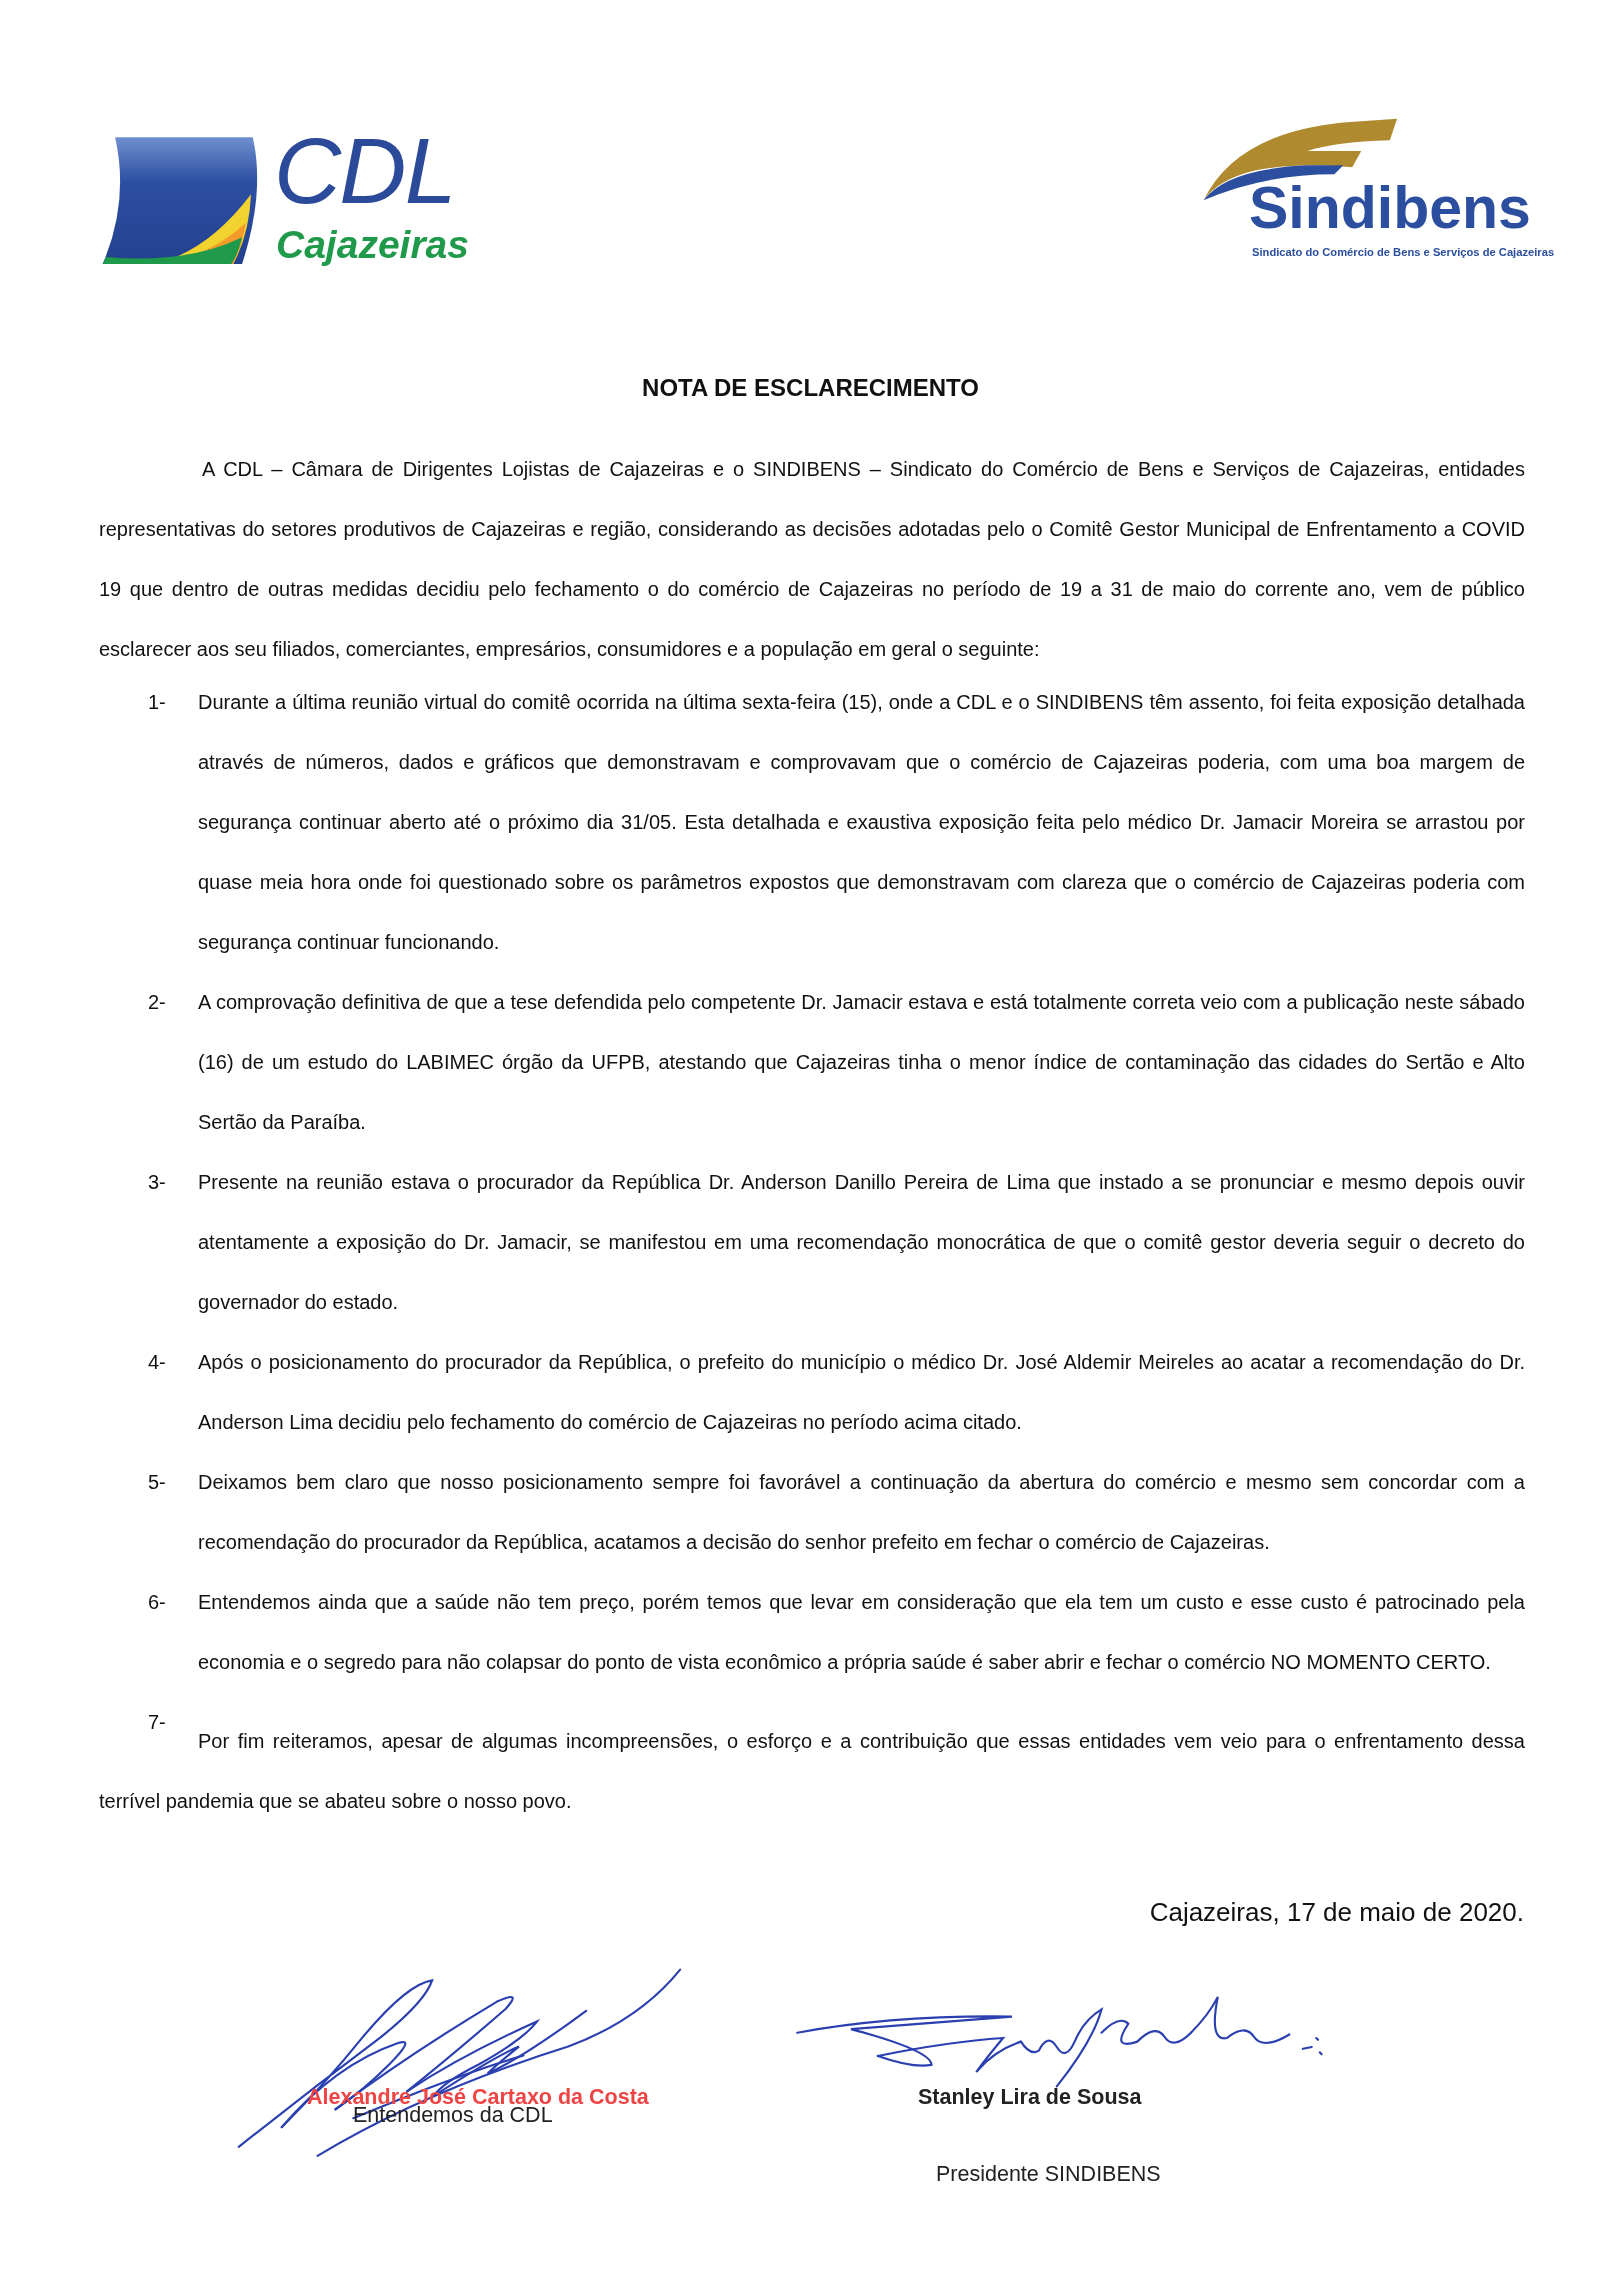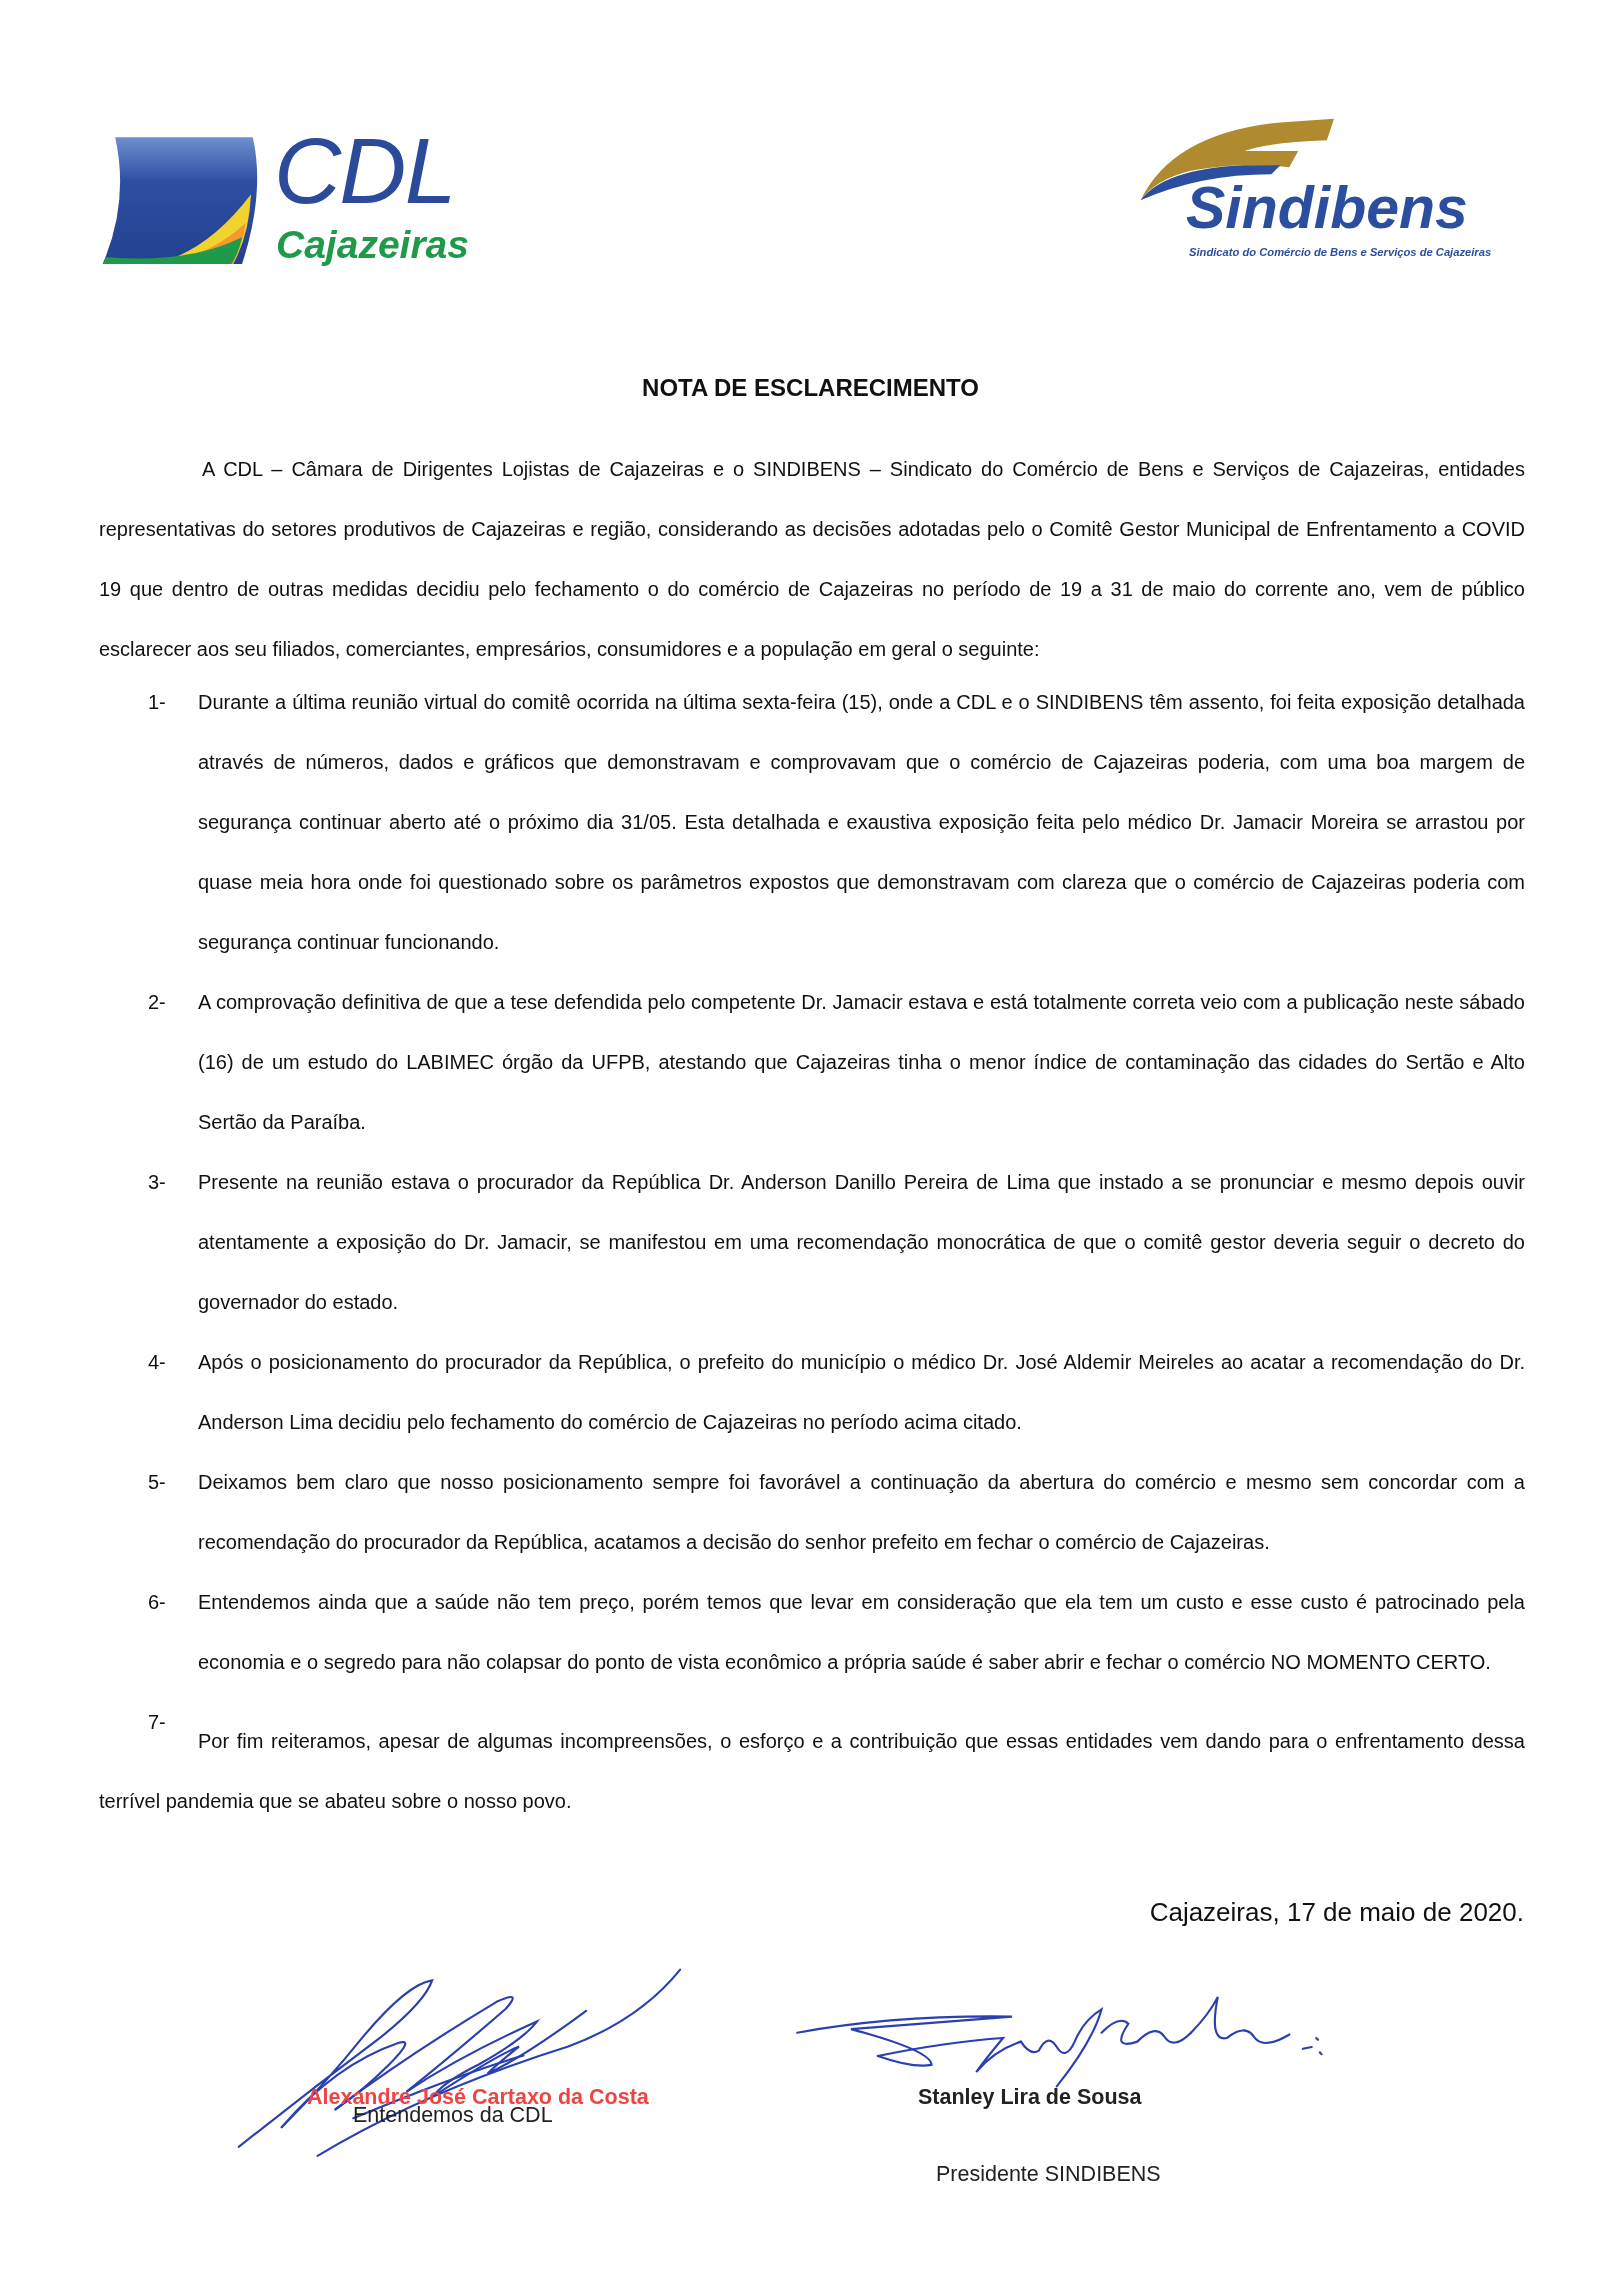--- a/index.html
+++ b/index.html
@@ -8,21 +8,21 @@
   .page { position: absolute; left: 0; top: 0; width: 1621px; height: 2293px; }
 
   
   .logo-cdl { position: absolute; left: 99px; top: 130px; width: 358px; height: 143px; }
   .logo-cdl .mark { position: absolute; left: 0; top: 0; width: 161px; height: 143px; }
   .logo-cdl .title { position: absolute; left: 175px; top: -5.4px; font-size: 93px; font-weight: normal;
                      font-style: italic; color: #2c4a9a; letter-spacing: -1.8px; line-height: 1; }
   .logo-cdl .subtitle { position: absolute; left: 177px; top: 95px; font-size: 39px; font-weight: bold;
                         font-style: italic; color: #1f9a4a; line-height: 1; text-align: center; }
 
-  .logo-sind { position: absolute; left: 1137px; top: 115px; width: 376px; height: 152px; font-style: italic; }
+  .logo-sind { position: absolute; left: 1200px; top: 115px; width: 376px; height: 152px; }
   .logo-sind .mark { position: absolute; left: 0; top: 0; width: 206px; height: 90px; }
   .logo-sind .title { position: absolute; left: 49px; top: 64px; font-size: 59px; font-weight: bold;
                       color: #2b4f9e; line-height: 1; letter-spacing: 0px; }
   .logo-sind .tag { position: absolute; left: 52px; top: 131px; font-size: 11.2px; font-weight: bold;
                     color: #2b4f9e; white-space: nowrap; }
 
   
   .doc-title { position: absolute; left: 0; width: 1621px; top: 374px; text-align: center;
                font-size: 24px; font-weight: bold; }
   .text { font-size: 20px; line-height: 60px; text-align: justify; }
@@ -105,21 +105,21 @@
     </li>
     <li class="list-item">
       <span class="list-num">6-</span>
       <span>Entendemos ainda que a saúde não tem preço, porém temos que levar em consideração que ela tem um custo e esse custo é patrocinado pela economia e o segredo para não colapsar do ponto de vista econômico a própria saúde é saber abrir e fechar o comércio NO MOMENTO CERTO.</span>
     </li>
     <li class="list-item">
       <span class="list-num">7-</span>
     </li>
   </ol>
 
-  <p class="para closing text" style="margin:0;">Por fim reiteramos, apesar de algumas incompreensões, o esforço e a contribuição que essas entidades vem dando para o enfrentamento dessa terrível pandemia que se abateu sobre o nosso povo.</p>
+  <p class="para closing text" style="margin:0;">Por fim reiteramos, apesar de algumas incompreensões, o esforço e a contribuição que essas entidades vem veio para o enfrentamento dessa terrível pandemia que se abateu sobre o nosso povo.</p>
 
   <div class="date">Cajazeiras, 17 de maio de 2020.</div>
 
   <div class="sig sig-left">
     <svg width="573" height="215" viewBox="0 0 640 240">
       <g fill="none" stroke="#2a3fb0" stroke-width="2.4" stroke-linecap="round">
         <path d="M12 212 Q90 150 170 90 Q220 50 228 26 Q200 30 150 90 Q110 140 60 190"></path>
         <path d="M60 190 Q120 120 190 96 Q210 90 180 120 Q150 150 120 170"></path>
         <path d="M120 170 Q200 110 300 50 Q330 36 310 58 Q250 110 200 150"></path>
         <path d="M200 150 Q260 110 345 72 Q330 92 280 120 Q240 140 230 155"></path>

